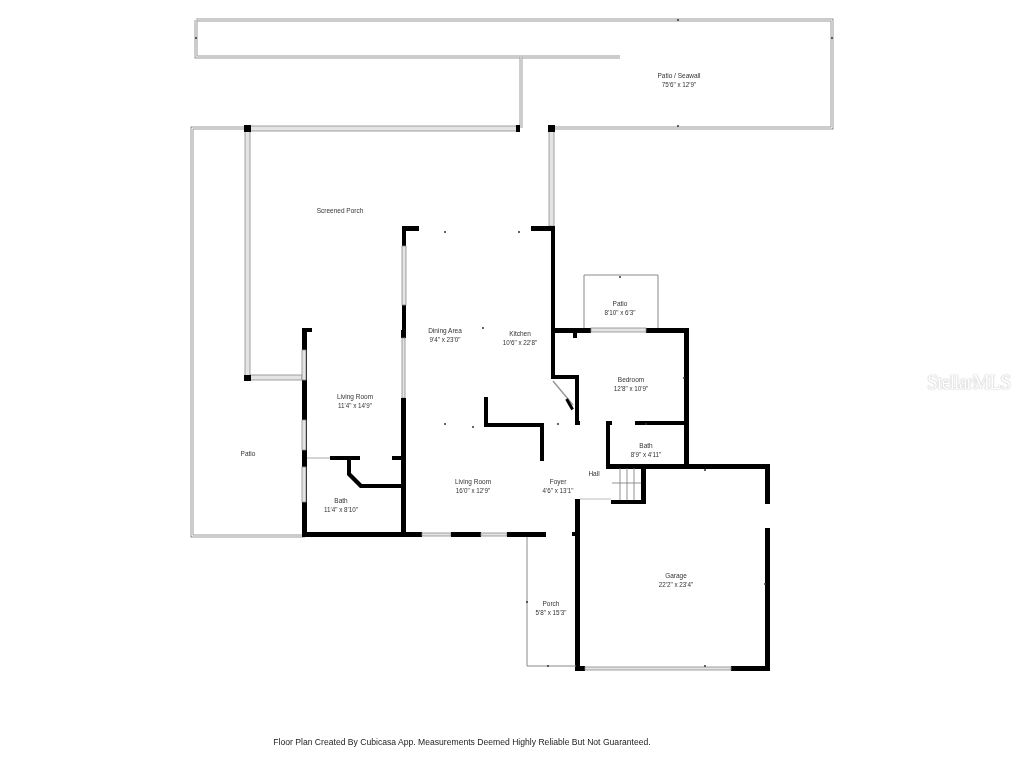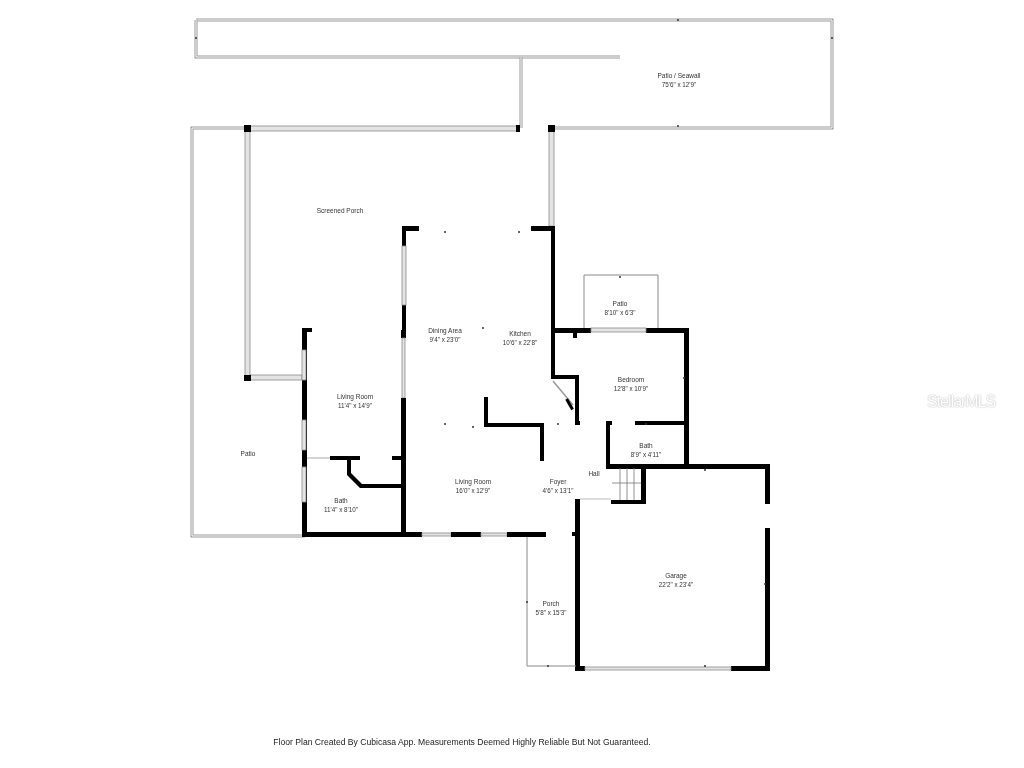--- a/index.html
+++ b/index.html
@@ -8,22 +8,22 @@
   svg { position: absolute; left: 0; top: 0; }
   .wall { fill: #000000; }
   .thin { fill: none; stroke: #8a8a8a; stroke-width: 1; }
   .thin2 { fill: none; stroke: #9a9a9a; stroke-width: 3; }
   .thin2in { fill: none; stroke: #ffffff; stroke-width: 1; }
   .win { fill: #e4e4e4; stroke: #8a8a8a; stroke-width: 0.8; }
   .dot { fill: #333333; }
   .room-label { position: absolute; transform: translateX(-50%); text-align: center;
                 font-size: 6.5px; line-height: 9px; color: #333333; white-space: nowrap; }
   .room-dim { display: block; font-size: 6.3px; color: #333; }
-  .watermark { position: absolute; left: 927px; top: 393px; font-size: 16px; color: #ffffff;
-               text-shadow: 0 0 1px #b8b8b8, 0 0 2px #c8c8c8; letter-spacing: -1px; font-weight: 300; }
+  .watermark { position: absolute; left: 927px; top: 371px; font-size: 20px; color: #ffffff;
+               text-shadow: 0 0 1px #b8b8b8, 0 0 2px #c8c8c8; letter-spacing: -1px; font-weight: 300; font-family: Liberation Serif, serif; }
   .footer { position: absolute; left: 0; width: 924px; top: 737px; text-align: center;
             font-size: 8.6px; color: #222222; }
 </style>
 </head>
 <body>
 
 <svg width="1024" height="768" viewBox="0 0 1024 768">
 
   <g>
     <path class="thin2" d="M196 20 L832 20 L832 128 L554 128"></path>

